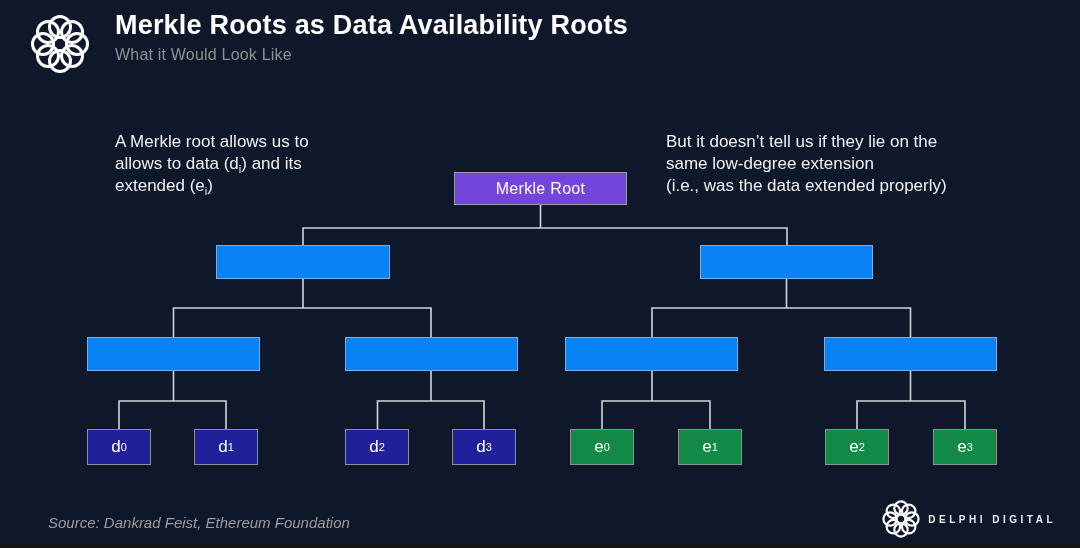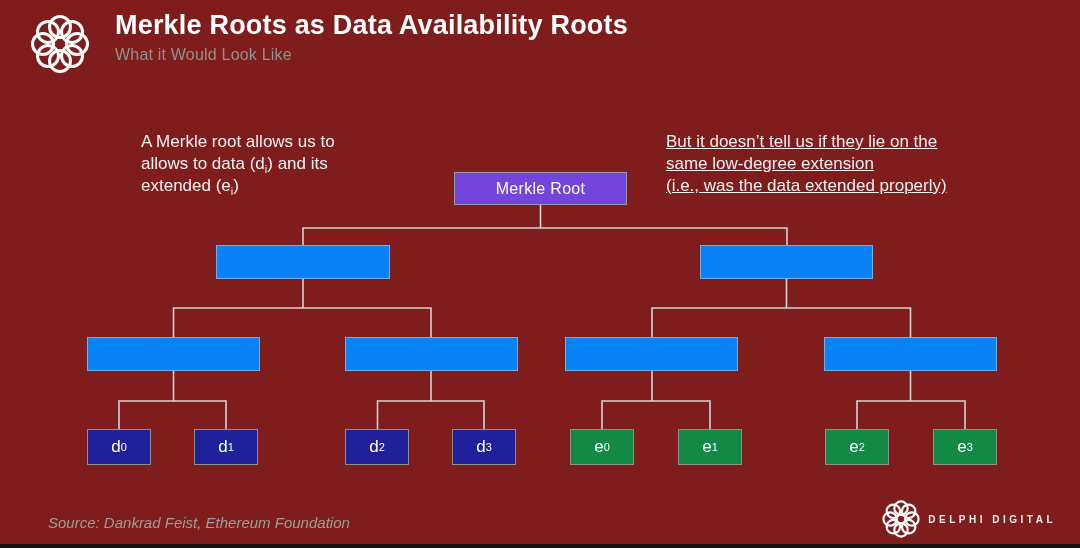--- a/index.html
+++ b/index.html
@@ -1,27 +1,27 @@
 <!DOCTYPE html>
 <html><head>
 <meta charset="utf-8">
 <style>
   html,body{margin:0;padding:0;background:#000;}
   .slide{
-    position:relative;width:1080px;height:548px;background:#7f1d1d;overflow:hidden;
+    position:relative;width:1080px;height:548px;background:#0f172a;overflow:hidden;
     font-family:"Liberation Sans", sans-serif;color:#fff;
   }
   
   .logo{position:absolute;left:24px;top:8px;width:72px;height:72px;}
   .title{position:absolute;left:115px;top:10px;font-size:27px;font-weight:700;color:#fff;letter-spacing:.2px;}
   .subtitle{position:absolute;left:115px;top:46px;font-size:16px;font-weight:400;color:#909090;letter-spacing:.2px;}
   
   .note{position:absolute;font-size:17px;line-height:22px;color:#f1f1f1;font-weight:400;margin:0;}
-  .note-left{left:115px;top:131px;width:330px;margin-left:26px;}
-  .note-right{left:666px;top:131px;width:390px;text-decoration:underline;}
+  .note-left{left:115px;top:131px;width:330px;}
+  .note-right{left:666px;top:131px;width:390px;}
   .note sub{font-size:11px;line-height:0;}
   
   .connectors{position:absolute;left:0;top:0;width:1080px;height:548px;}
   .node{position:absolute;box-sizing:border-box;display:flex;align-items:center;justify-content:center;}
   .root-node{
     left:454px;top:172px;width:173px;height:33px;background:#7445DD;
     border:1px solid #9a9aa6;font-size:16px;letter-spacing:.3px;color:#fff;
   }
   .hash-node{background:#0982F5;border:1px solid rgba(210,210,210,.55);height:34px;}
   .hash-l2-left{left:216px;top:245px;width:174px;}

